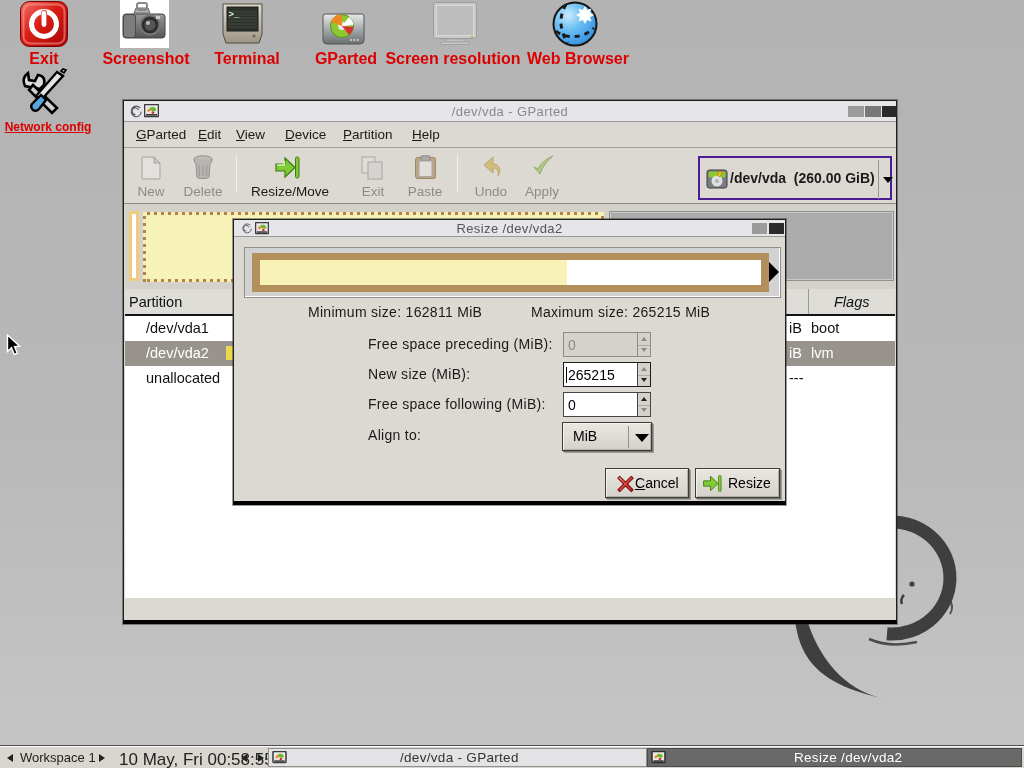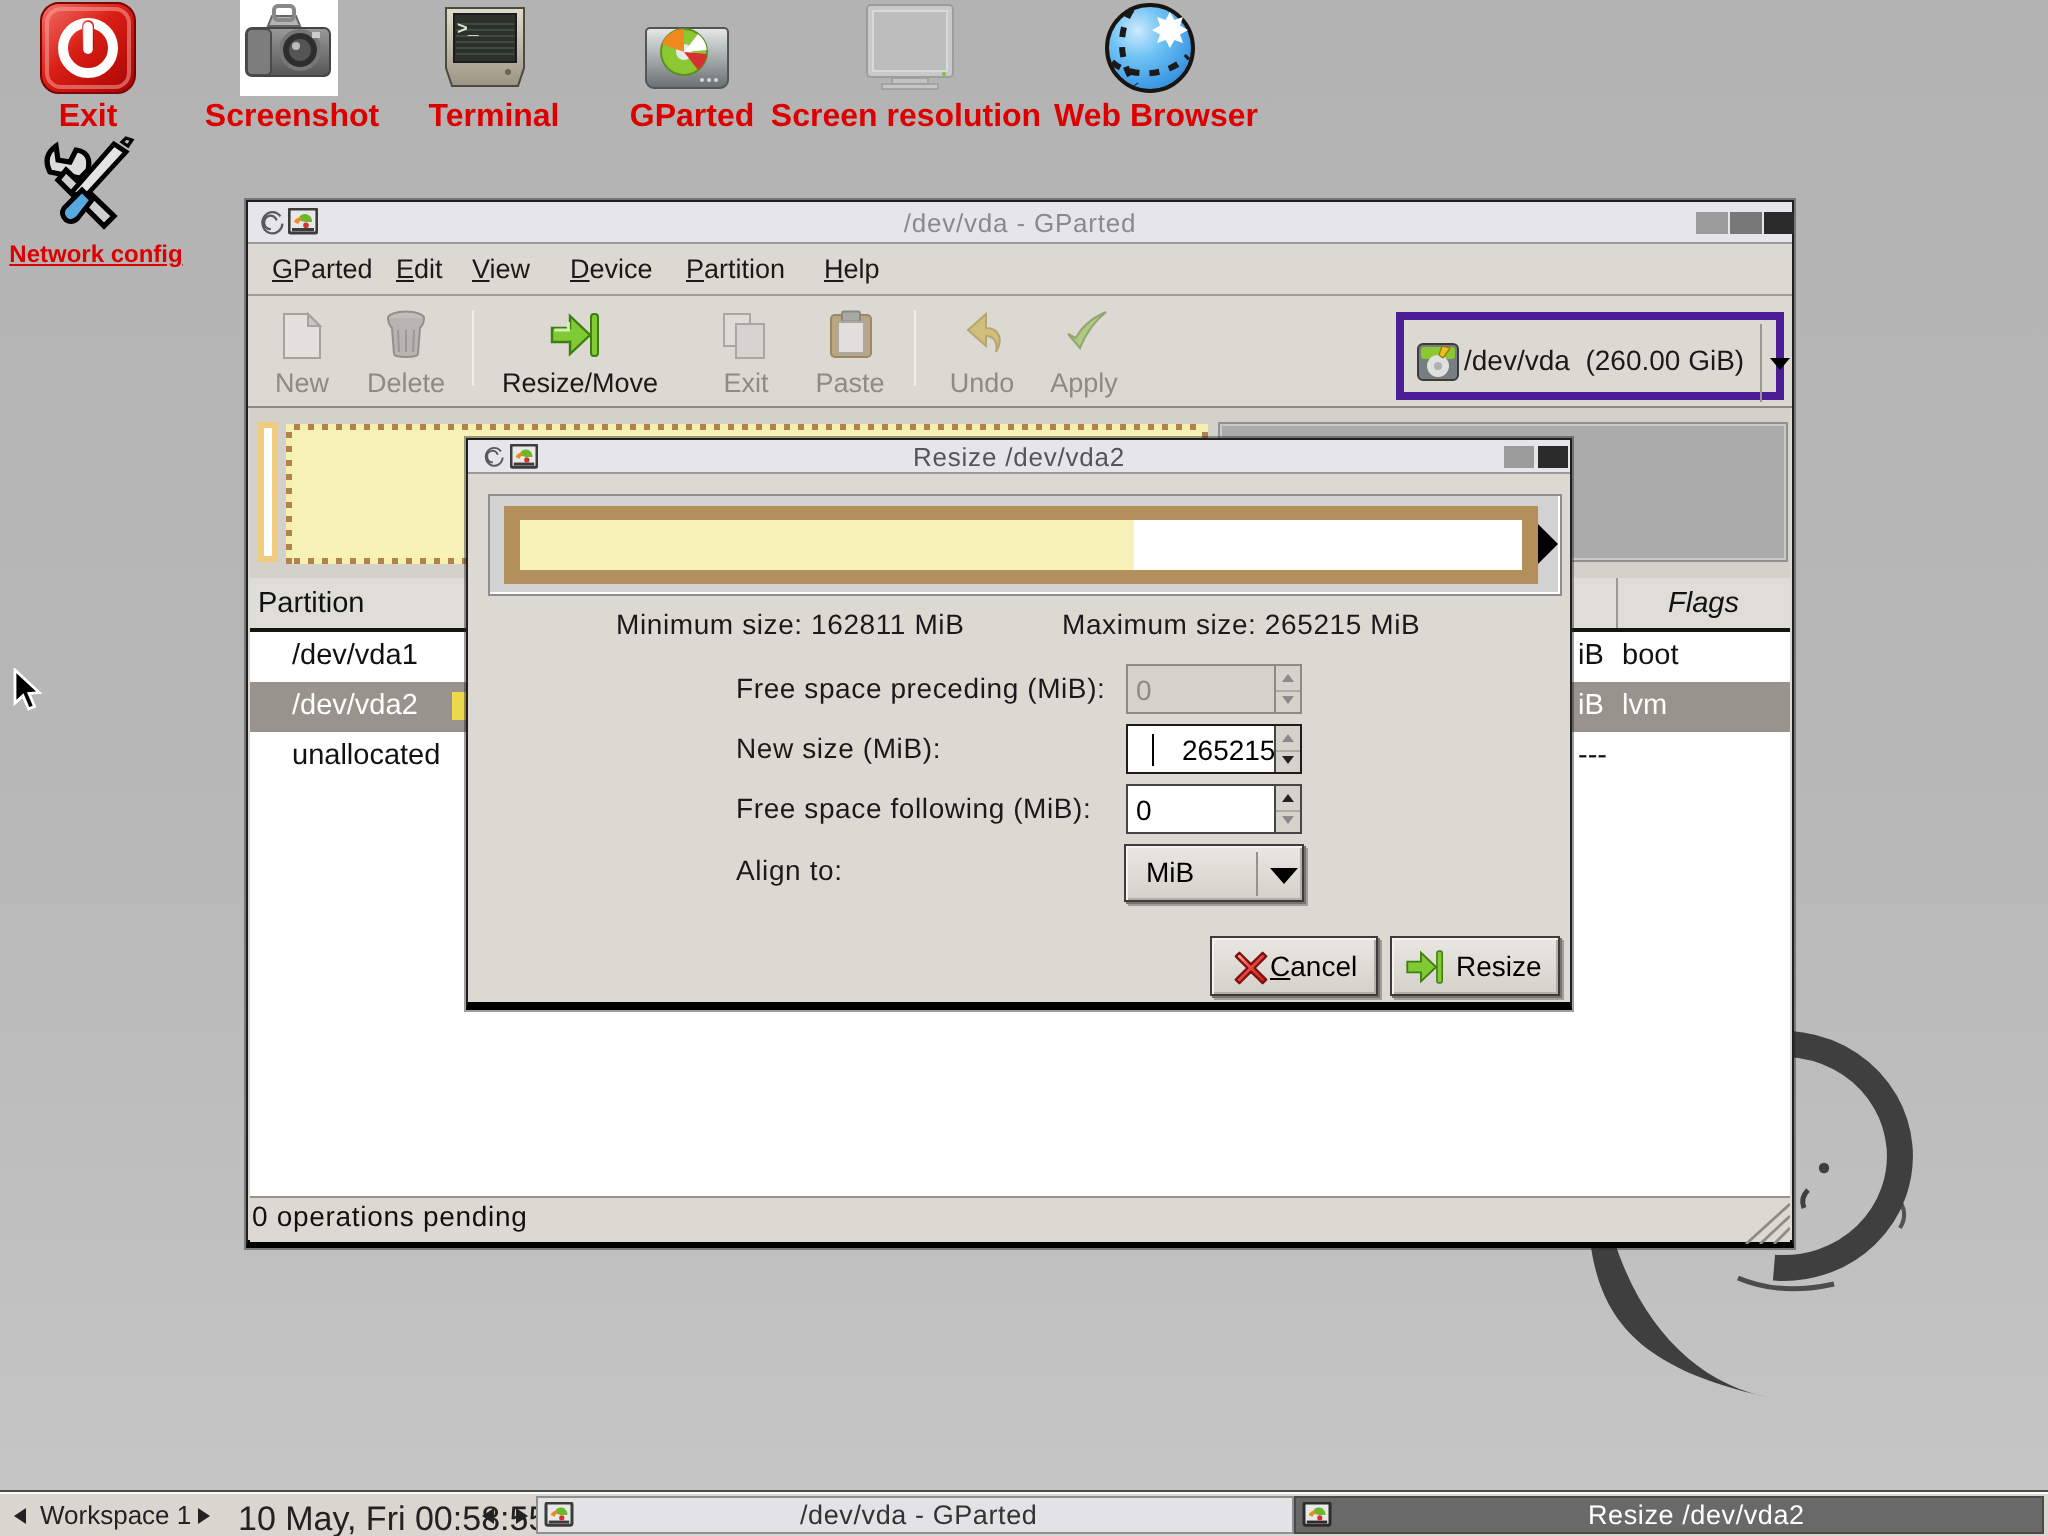--- a/index.html
+++ b/index.html
@@ -237,21 +237,21 @@
     <div class="toolitem" style="left:343px;top:36px;width:48px;">Undo</div>
     <svg class="abs" style="left:356px;top:8px;opacity:.5;" width="22" height="23" viewBox="0 0 22 23">
       <path d="M13 1 L4 9 l9 8 v-5 c4 0 6 3 5 8 c4 -7 1 -12 -5 -12 z" fill="#c8a428" stroke="#8f7210"></path>
     </svg>
 
     <div class="toolitem" style="left:394px;top:36px;width:48px;">Apply</div>
     <svg class="abs" style="left:407px;top:6px;opacity:.55;" width="24" height="26" viewBox="0 0 24 26">
       <path d="M3 13 l6 7 c3 -8 7 -13 13 -18 c-7 3 -12 7 -15 13 z" fill="#8cc040" stroke="#567d1c"></path>
     </svg>
 
-    <div class="abs" style="left:574px;top:8px;width:194px;height:44px;border:4px solid #4c1d95;">
+    <div class="abs" style="left:574px;top:8px;width:194px;height:44px;border:2px solid #4c1d95;font-weight:bold;">
       <svg class="abs" style="left:6px;top:11px;" width="22" height="20" viewBox="0 0 22 20">
         <rect x="1" y="1" width="20" height="18" rx="2.5" fill="#787d80" stroke="#3c3c3c"></rect>
         <rect x="2.5" y="2.5" width="17" height="6" rx="1.5" fill="#8cc832"></rect>
         <circle cx="11" cy="12" r="5.5" fill="#e0e0e0"></circle>
         <circle cx="11" cy="12" r="2" fill="#b0b0b0"></circle>
         <path d="M13 2 l4 1 -3.5 5 -2 -1.5 z" fill="#f0c020" stroke="#8f7210" stroke-width=".6"></path>
       </svg>
       <span class="abs" style="left:30px;top:12px;font-size:14px;color:#1a1a1a;white-space:nowrap;">/dev/vda&nbsp;&nbsp;(260.00 GiB)</span>
       <span class="abs" style="left:178px;top:2px;height:39px;border-left:1px solid #9a978f;"></span>
       <span class="abs" style="left:183px;top:19px;width:0;height:0;border-left:5px solid transparent;border-right:5px solid transparent;border-top:6px solid #000;"></span>
@@ -286,30 +286,20 @@
     <span class="abs" style="left:21px;top:4px;">/dev/vda2</span>
     <span class="abs" style="left:664px;top:4px;">iB</span>
     <span class="abs" style="left:686px;top:4px;">lvm</span>
     <span class="abs" style="left:101px;top:5px;width:8px;height:14px;background:#ecd84c;"></span>
   </div>
   <div class="row" style="left:1px;top:265px;width:770px;height:25px;">
     <span class="abs" style="left:21px;top:4px;">unallocated</span>
     <span class="abs" style="left:664px;top:4px;">---</span>
   </div>
 
-  <div class="abs" style="left:1px;top:497px;width:770px;height:23px;background:#dcd9d2;border-top:1px solid #96938d;font-size:13px;color:#111;">
-    <span class="abs" style="left:1px;top:1px;font-size:14px;letter-spacing:0.35px;">0 operations pending</span>
-    <svg class="abs" style="right:0;top:0;" width="26" height="23" viewBox="0 0 26 23">
-      <g stroke="#8f8c86" stroke-width="1.4">
-        <line x1="4" y1="23" x2="26" y2="3"></line>
-        <line x1="11" y1="23" x2="26" y2="9"></line>
-        <line x1="18" y1="23" x2="26" y2="15"></line>
-      </g>
-    </svg>
-  </div>
 </div>
 
 <div class="win" id="dialog" style="left:233px;top:219px;width:553px;height:286px;border-bottom:4px solid #000;">
   <div class="titlebar" style="top:0;height:17px;">
     <svg class="abs" style="left:7px;top:2px;" width="11" height="13" viewBox="0 0 13 15">
       <path d="M11.2 4.2 a5 5.3 0 1 0 1 3.6 M6.4 10.6 a3.2 3.4 0 1 1 2.9 -4.4" fill="none" stroke="#595959" stroke-width="1.15"></path>
     </svg>
     <svg class="abs" style="left:21px;top:2px;" width="14" height="13" viewBox="0 0 15 14">
       <rect x="0.5" y="0.5" width="14" height="12" rx="1" fill="#e8e8e8" stroke="#3c3c3c" stroke-width="1.6"></rect>
       <rect x="2" y="10" width="11" height="1.6" fill="#3c3c3c"></rect>
@@ -338,21 +328,21 @@
   <div class="lbl" style="left:134px;top:207px;">Align to:</div>
 
   <div class="spin" style="left:329px;top:112px;background:#d5d2cb;border-color:#8e8a84;color:#8e8a84;">
     <span class="v">0</span>
     <span class="btns" style="border-color:#8e8a84;">
         <i class="arr-u" style="border-bottom-color:#8a8a8a;"></i>
         <i class="arr-d" style="border-top-color:#8a8a8a;"></i>
       </span>
   </div>
   <div class="spin" style="left:329px;top:142px;border-color:#1c1c1c;">
-    <span class="v" style="left:12px;border-left:1px solid #000;padding-left:14px;">265215</span>
+    <span class="v" style="left:2px;border-left:1px solid #000;padding-left:1px;">265215</span>
     <span class="btns">
         <i class="arr-u" style="border-bottom-color:#8a8a8a;"></i>
         <i class="arr-d"></i>
       </span>
   </div>
   <div class="spin" style="left:329px;top:172px;border-color:#454545;">
     <span class="v">0</span>
     <span class="btns">
         <i class="arr-u"></i>
         <i class="arr-d" style="border-top-color:#8a8a8a;"></i>

